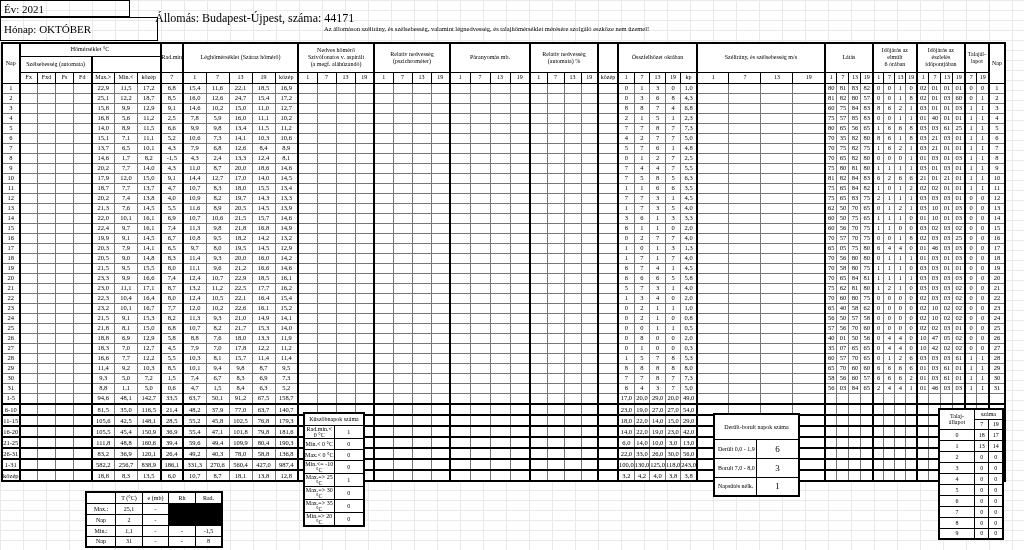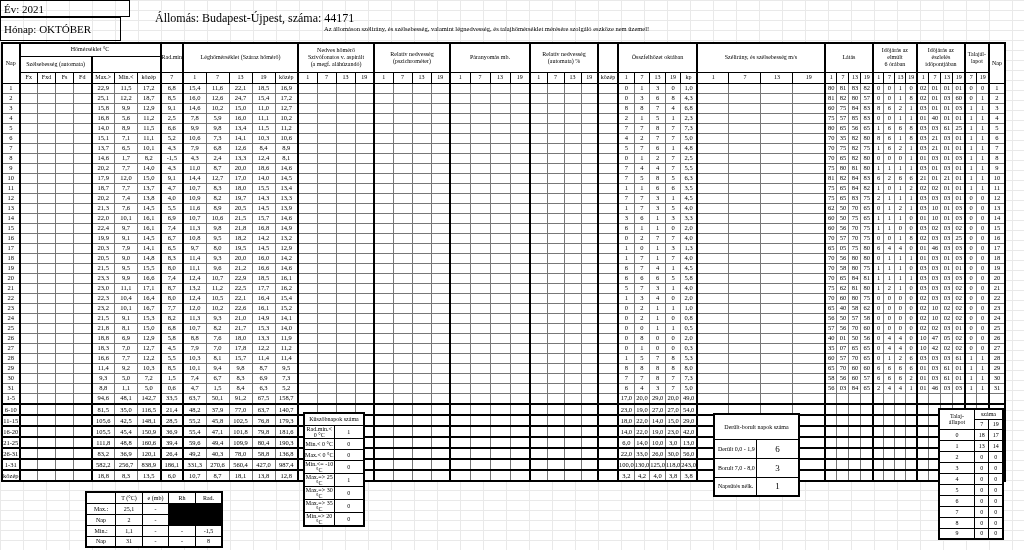--- a/index.html
+++ b/index.html
@@ -33,21 +33,21 @@
   #talajmini tr{height:11px;} #talajmini tr.h{height:10px;}
   #extremes tr{height:11px;}
   td.black{background:#000;}
 </style>
 </head>
 <body>
 
 <div class="topcell" style="left:0;top:0;width:130px;height:17px">
   <span>Év: 2021</span>
 </div>
-<div class="topcell" style="left:0;top:17px;width:121px;height:24px">
+<div class="topcell" style="left:0;top:17px;width:158px;height:24px">
   <span>Hónap: OKTÓBER</span>
 </div>
 <div class="station">Állomás: Budapest-Újpest, száma: 44171</div>
 <div class="note">Az állomáson szélirány, és szélsebesség, valamint légnedvesség, és talajhőmérséklet mérésére szolgáló eszköze nem üzemel!</div>
 
 <table id="main">
   <colgroup id="cols">
       <col style="width: 15px;">
       <col style="width: 18px;">
       <col style="width: 18px;">

